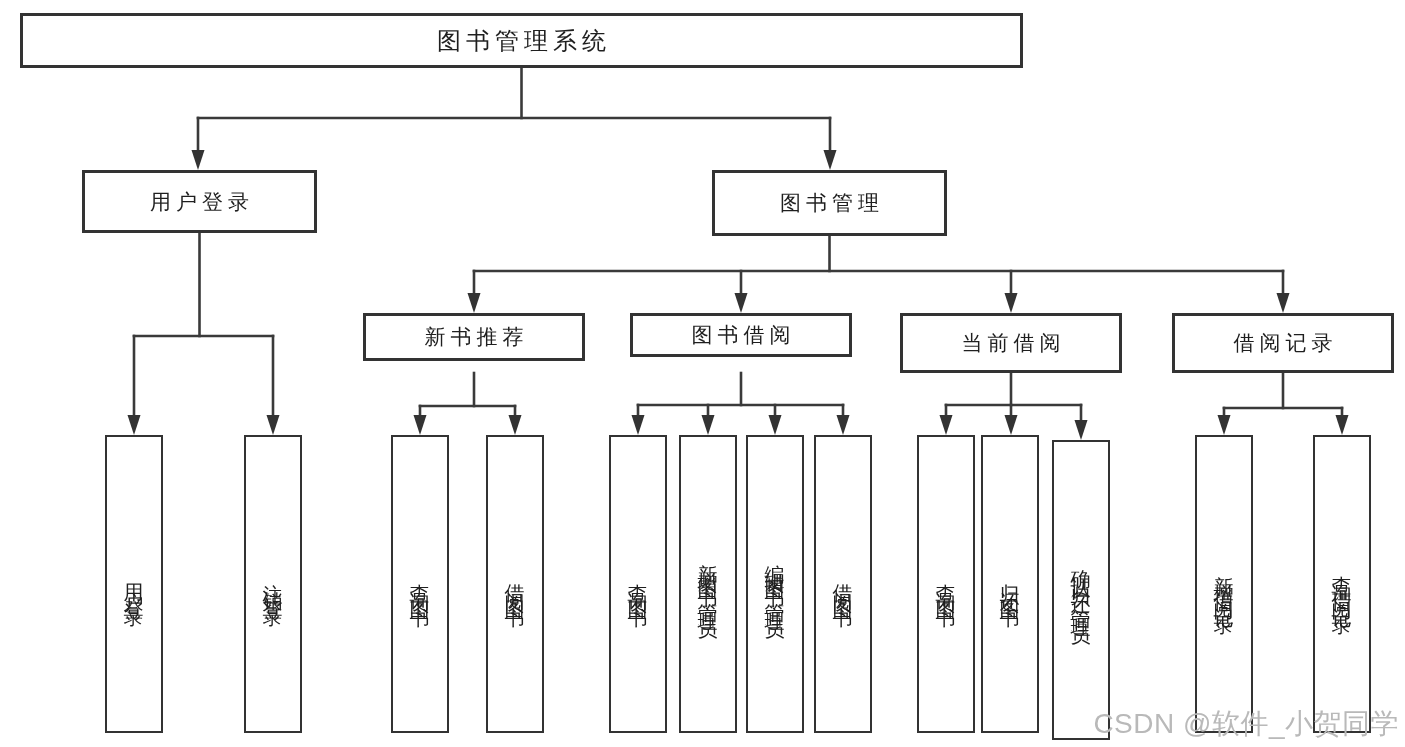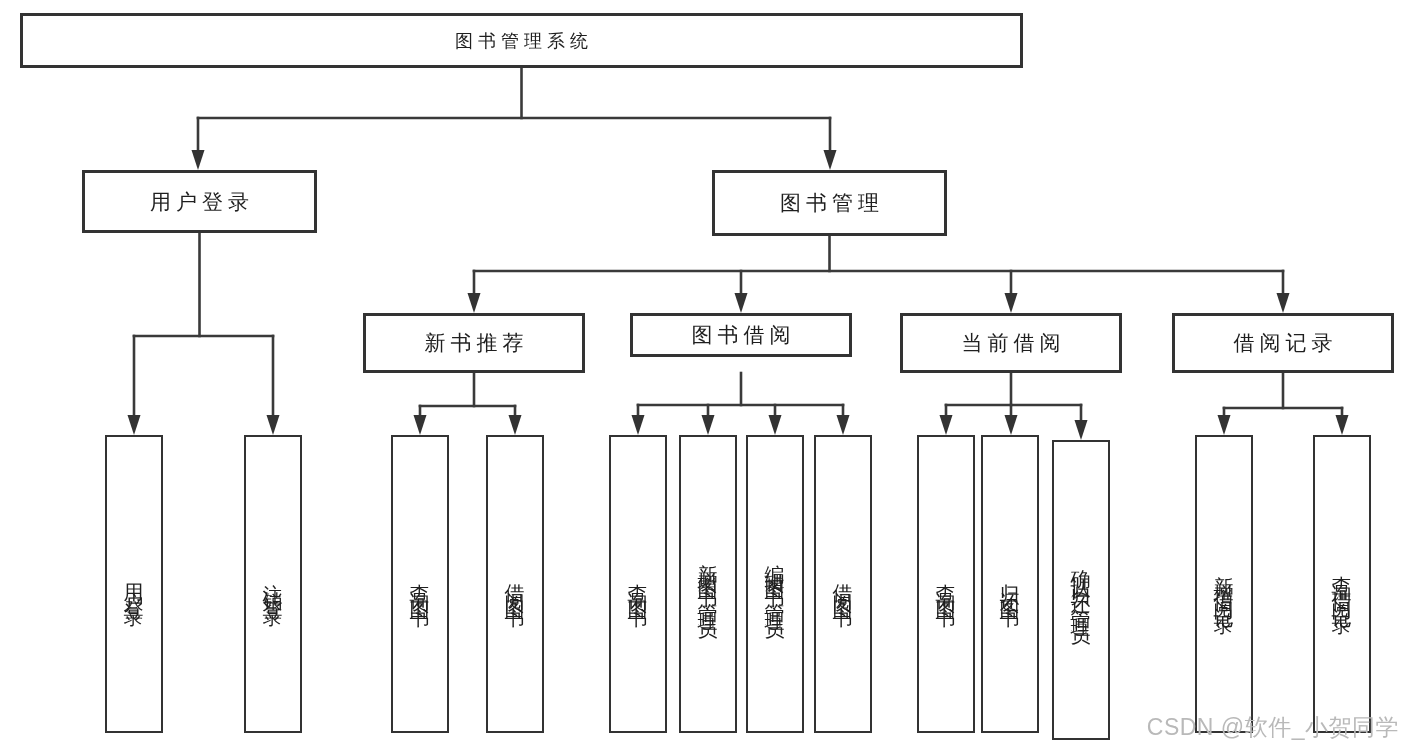--- a/index.html
+++ b/index.html
@@ -41,35 +41,35 @@
     text-align: center;
   }
   .hbox {
     border: 3px solid #333333;
     font-size: 21px;
     letter-spacing: 5px;
     text-indent: 5px; 
     white-space: nowrap;
   }
   .root {
-    font-size: 18px;
+    font-size: 24px;
   }
   .vbox {
     border: 2px solid #333333;
     writing-mode: vertical-lr;
     text-orientation: mixed;
     font-size: 20px;
     letter-spacing: 8px;
     line-height: 1.1;
   }
   .watermark {
     position: absolute;
     right: 6px;
     bottom: 4px;
-    font-size: 23px;
+    font-size: 28px;
     color: #b9b9b9;
     letter-spacing: 0.5px;
     white-space: nowrap;
     z-index: 5;
   }
 </style>
 </head>
 <body>
 
 <div class="canvas">
@@ -148,21 +148,21 @@
       <line x1="1342" y1="408" x2="1342" y2="417"></line>
       <polygon points="1335.5,415 1348.5,415 1342,435"></polygon>
     </g>
   </svg>
 
   <div class="node hbox root" style="left:20px; top:13px; width:1003px; height:55px;">图书管理系统</div>
 
   <div class="node hbox" style="left:82px; top:170px; width:235px; height:63px;">用户登录</div>
   <div class="node hbox" style="left:712px; top:170px; width:235px; height:66px;">图书管理</div>
 
-  <div class="node hbox" style="left:363px; top:313px; width:222px; height:60px;font-family:Liberation Mono, monospace;">新书推荐</div>
+  <div class="node hbox" style="left:363px; top:313px; width:222px; height:48px;font-family:Liberation Mono, monospace;">新书推荐</div>
   <div class="node hbox" style="left:630px; top:313px; width:222px; height:44px;">图书借阅</div>
   <div class="node hbox" style="left:900px; top:313px; width:222px; height:60px;">当前借阅</div>
   <div class="node hbox" style="left:1172px; top:313px; width:222px; height:60px;">借阅记录</div>
 
   <div class="node vbox" style="left:105px; top:435px; width:58px; height:298px;">用户登录</div>
   <div class="node vbox" style="left:244px; top:435px; width:58px; height:298px;">注销登录</div>
 
   <div class="node vbox" style="left:391px; top:435px; width:58px; height:298px;">查询图书</div>
   <div class="node vbox" style="left:486px; top:435px; width:58px; height:298px;">借阅图书</div>
 

